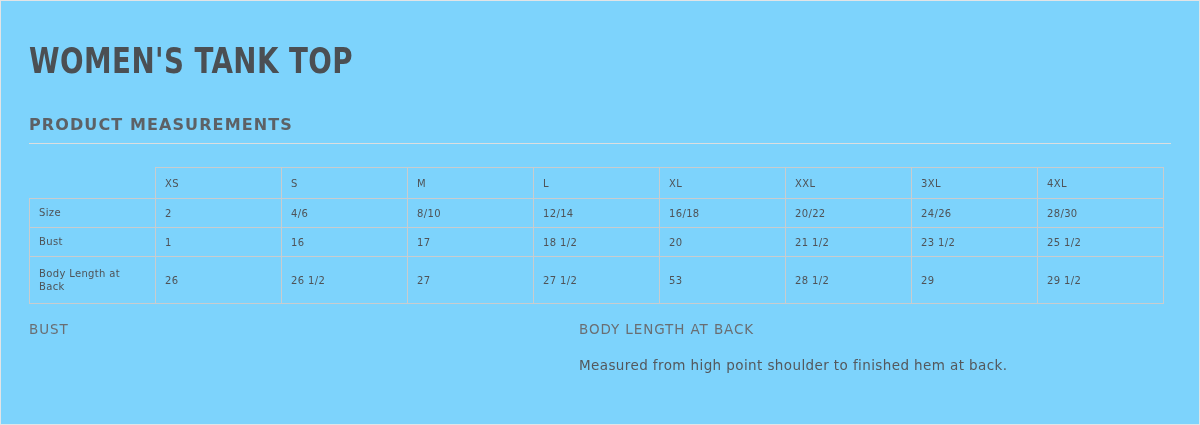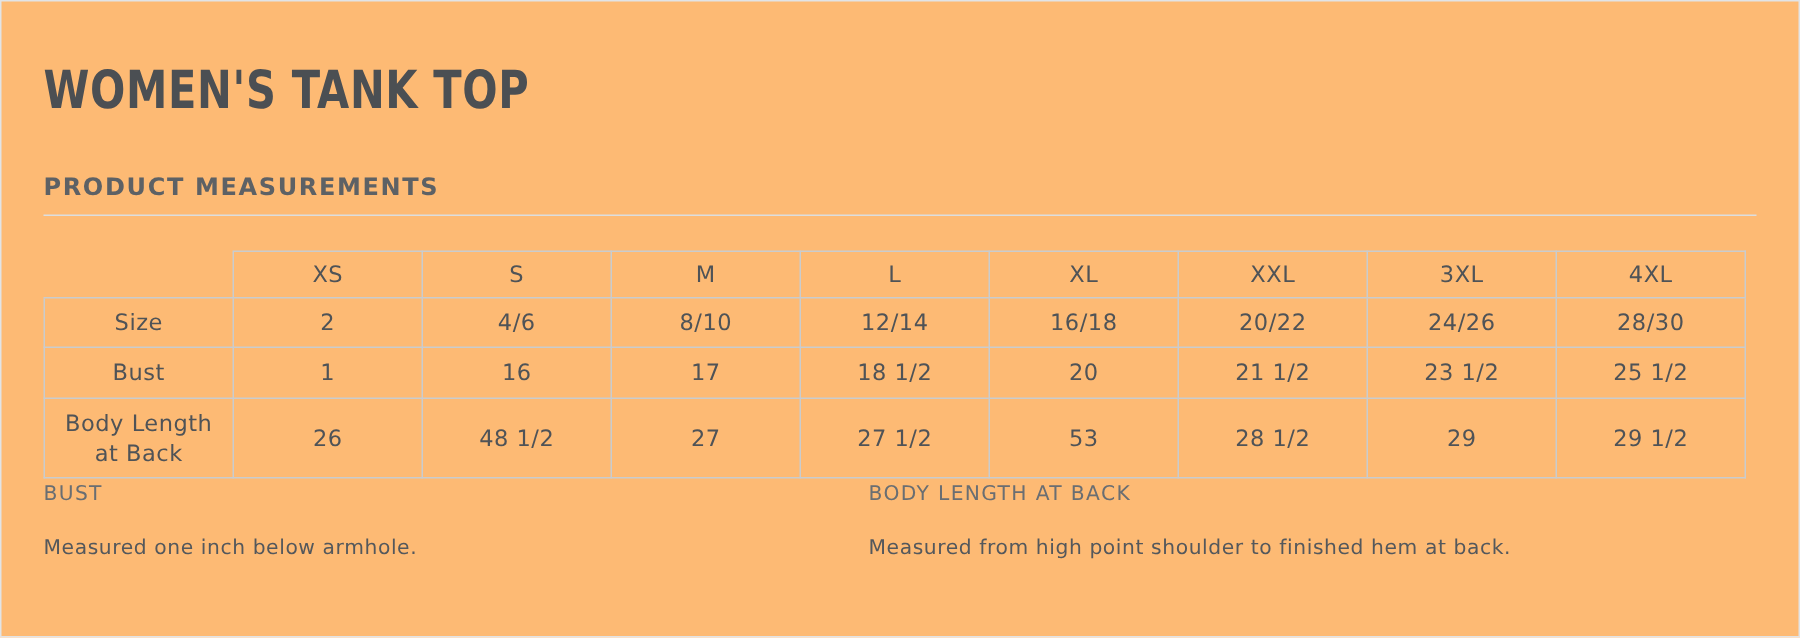--- a/index.html
+++ b/index.html
@@ -13,21 +13,21 @@
     font-family: "DejaVu Sans", "Liberation Sans", sans-serif;
     color: #54585c;
     overflow: hidden;
   }
   .page {
     position: relative;
     width: 1200px;
     height: 425px;
     box-sizing: border-box;
     border: 1px solid #e2e4e6;
-    background: #fdba74;
+    background: #7dd3fc;
   }
   .inner {
     position: absolute;
     left: 28px;
     top: 24px;
     right: 28px;
     bottom: 18px;
   }
   .title {
     font-family: "DejaVu Sans Condensed", "Liberation Sans Narrow", "Liberation Sans", sans-serif;
@@ -57,24 +57,24 @@
     width: 100%;
   }
   table.measure {
     margin-top: 23px;
     border-collapse: collapse;
     width: 1134px;
     table-layout: fixed;
   }
   table.measure td, table.measure th {
     border: 1px solid #c9ccce;
-    font-size: 15px;
+    font-size: 10px;
     font-weight: normal;
     color: #4f5357;
-    text-align: center;
+    text-align: left;
     padding: 6px 9px;
     letter-spacing: 0.35px;
     vertical-align: middle;
     height: 16px;
   }
   table.measure thead th {
     height: 18px;
   }
   table.measure thead th.corner {
     border-top: 1px solid transparent;
@@ -166,35 +166,34 @@
           <td>17</td>
           <td>18 1/2</td>
           <td>20</td>
           <td>21 1/2</td>
           <td>23 1/2</td>
           <td>25 1/2</td>
         </tr>
         <tr class="tall">
           <td class="rowlabel">Body Length at Back</td>
           <td>26</td>
-          <td>48 1/2</td>
+          <td>26 1/2</td>
           <td>27</td>
           <td>27 1/2</td>
           <td>53</td>
           <td>28 1/2</td>
           <td>29</td>
           <td>29 1/2</td>
         </tr>
       </tbody>
     </table>
 
     <div class="notes">
       <div class="note left">
         <div class="note-title">Bust</div>
-        <div class="note-body">Measured one inch below armhole.</div>
       </div>
       <div class="note right">
         <div class="note-title">Body Length at Back</div>
         <div class="note-body">Measured from high point shoulder to finished hem at back.</div>
       </div>
     </div>
 
   </div>
 </div>
 

